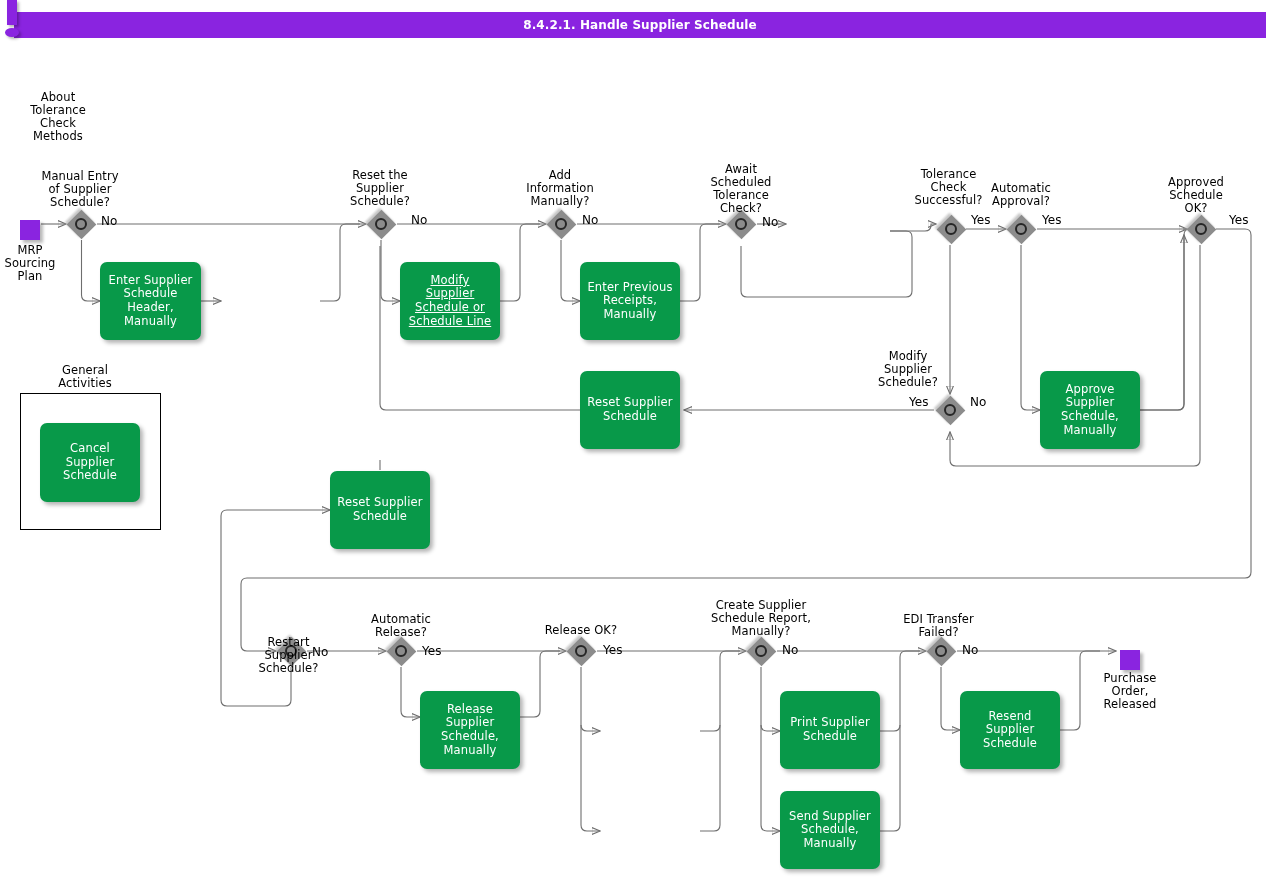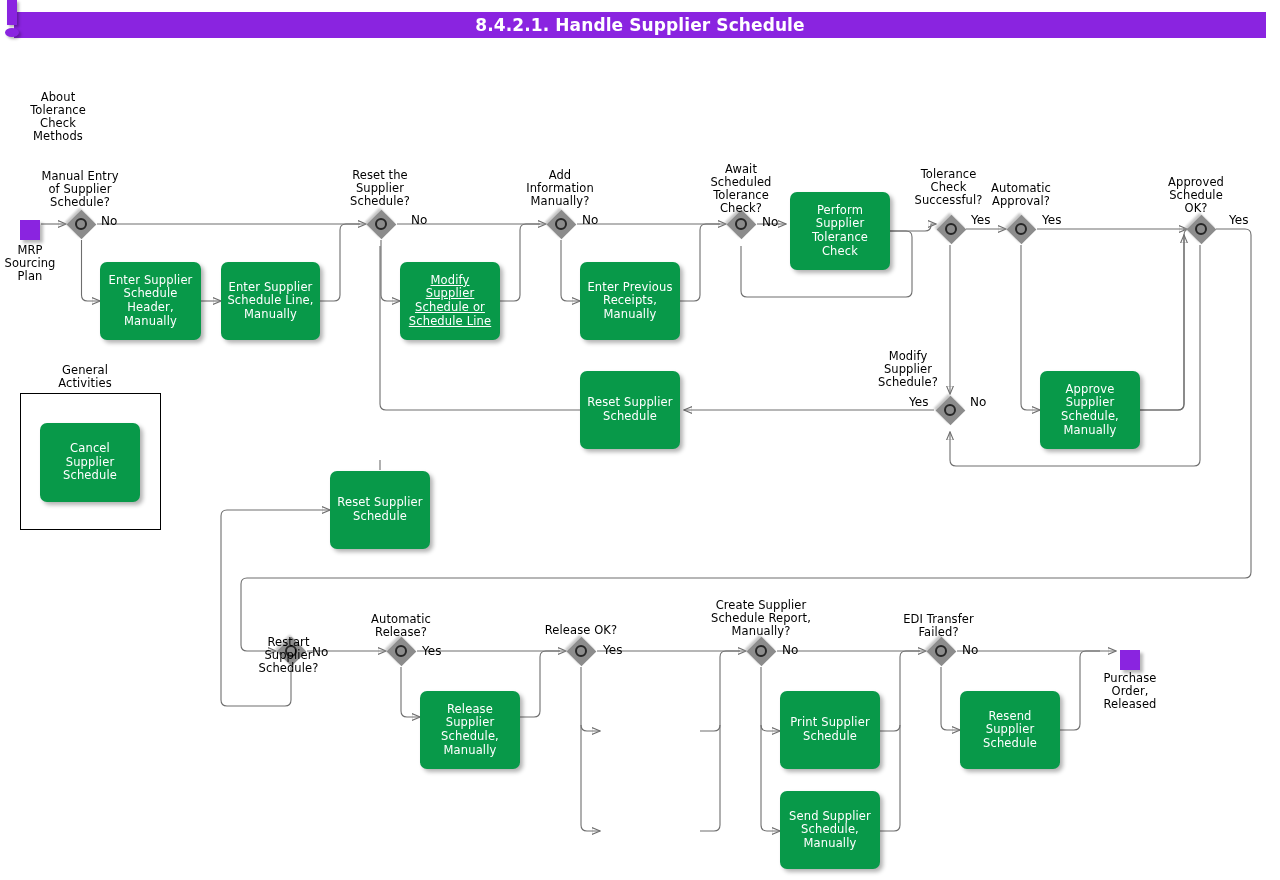--- a/index.html
+++ b/index.html
@@ -7,21 +7,21 @@
     font-family:"DejaVu Sans","Liberation Sans",sans-serif;
     width:1280px;height:880px;position:relative;overflow:hidden;
     color:#000;
   }
   #canvas{position:absolute;left:0;top:0;width:1280px;height:880px;}
 
   
   .titlebar{
     position:absolute;left:14px;top:12px;width:1252px;height:26px;
     background:#8a24e0;color:#fff;
-    font-size:17px;font-weight:bold;
+    font-size:12px;font-weight:bold;
     display:flex;align-items:center;justify-content:center;
     letter-spacing:.1px;
   }
 
   
   svg.links{position:absolute;left:0;top:0;width:1280px;height:880px;overflow:visible;}
   svg.links path,svg.links line{fill:none;stroke:#6e6e6e;stroke-width:1.1px;}
 
   
   .act{
@@ -330,35 +330,29 @@
   </div>
   <div class="lbl" style="left:891px;top:613px;width:95px;">EDI Transfer
 Failed?</div>
   <div class="flowlbl" style="left:962px;top:644px;">No</div>
 
   <div class="act" style="left:100px;top:262px;width:101px;height:78px;">Enter Supplier
 Schedule
 Header,
 Manually</div>
 
-  <div class="act" style="left:221px;top:262px;width:99px;height:78px;">Enter Supplier
-Schedule Line,
-Manually</div>
 
   <div class="act" style="left:400px;top:262px;width:100px;height:78px;text-decoration:underline;">Modify Supplier
 Schedule or
 Schedule Line</div>
 
   <div class="act" style="left:580px;top:262px;width:100px;height:78px;">Enter Previous
 Receipts,
 Manually</div>
 
-  <div class="act" style="left:790px;top:192px;width:100px;height:78px;">Perform
-Supplier
-Tolerance Check</div>
 
   <div class="act" style="left:1040px;top:371px;width:100px;height:78px;">Approve
 Supplier
 Schedule,
 Manually</div>
 
   <div class="act" style="left:580px;top:371px;width:100px;height:78px;">Reset Supplier
 Schedule</div>
 
   <div class="act" style="left:330px;top:471px;width:100px;height:78px;">Reset Supplier

